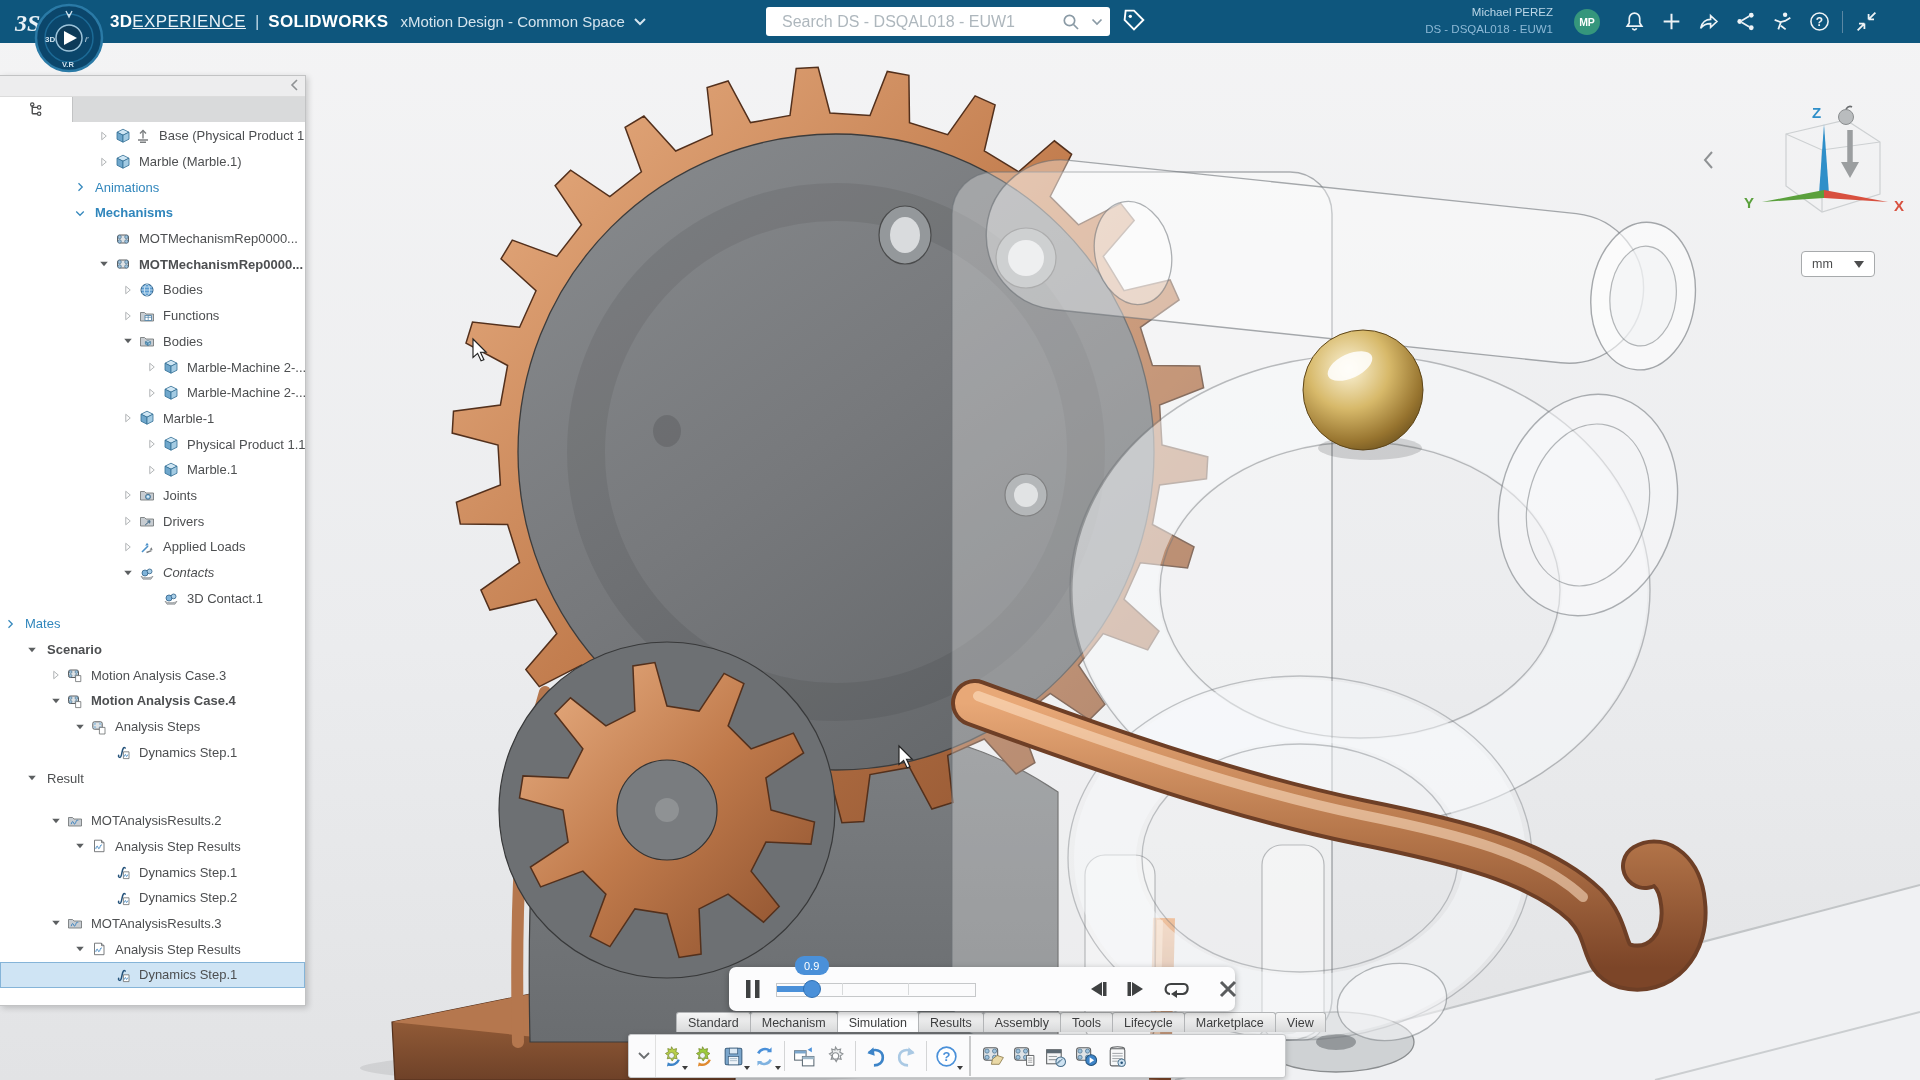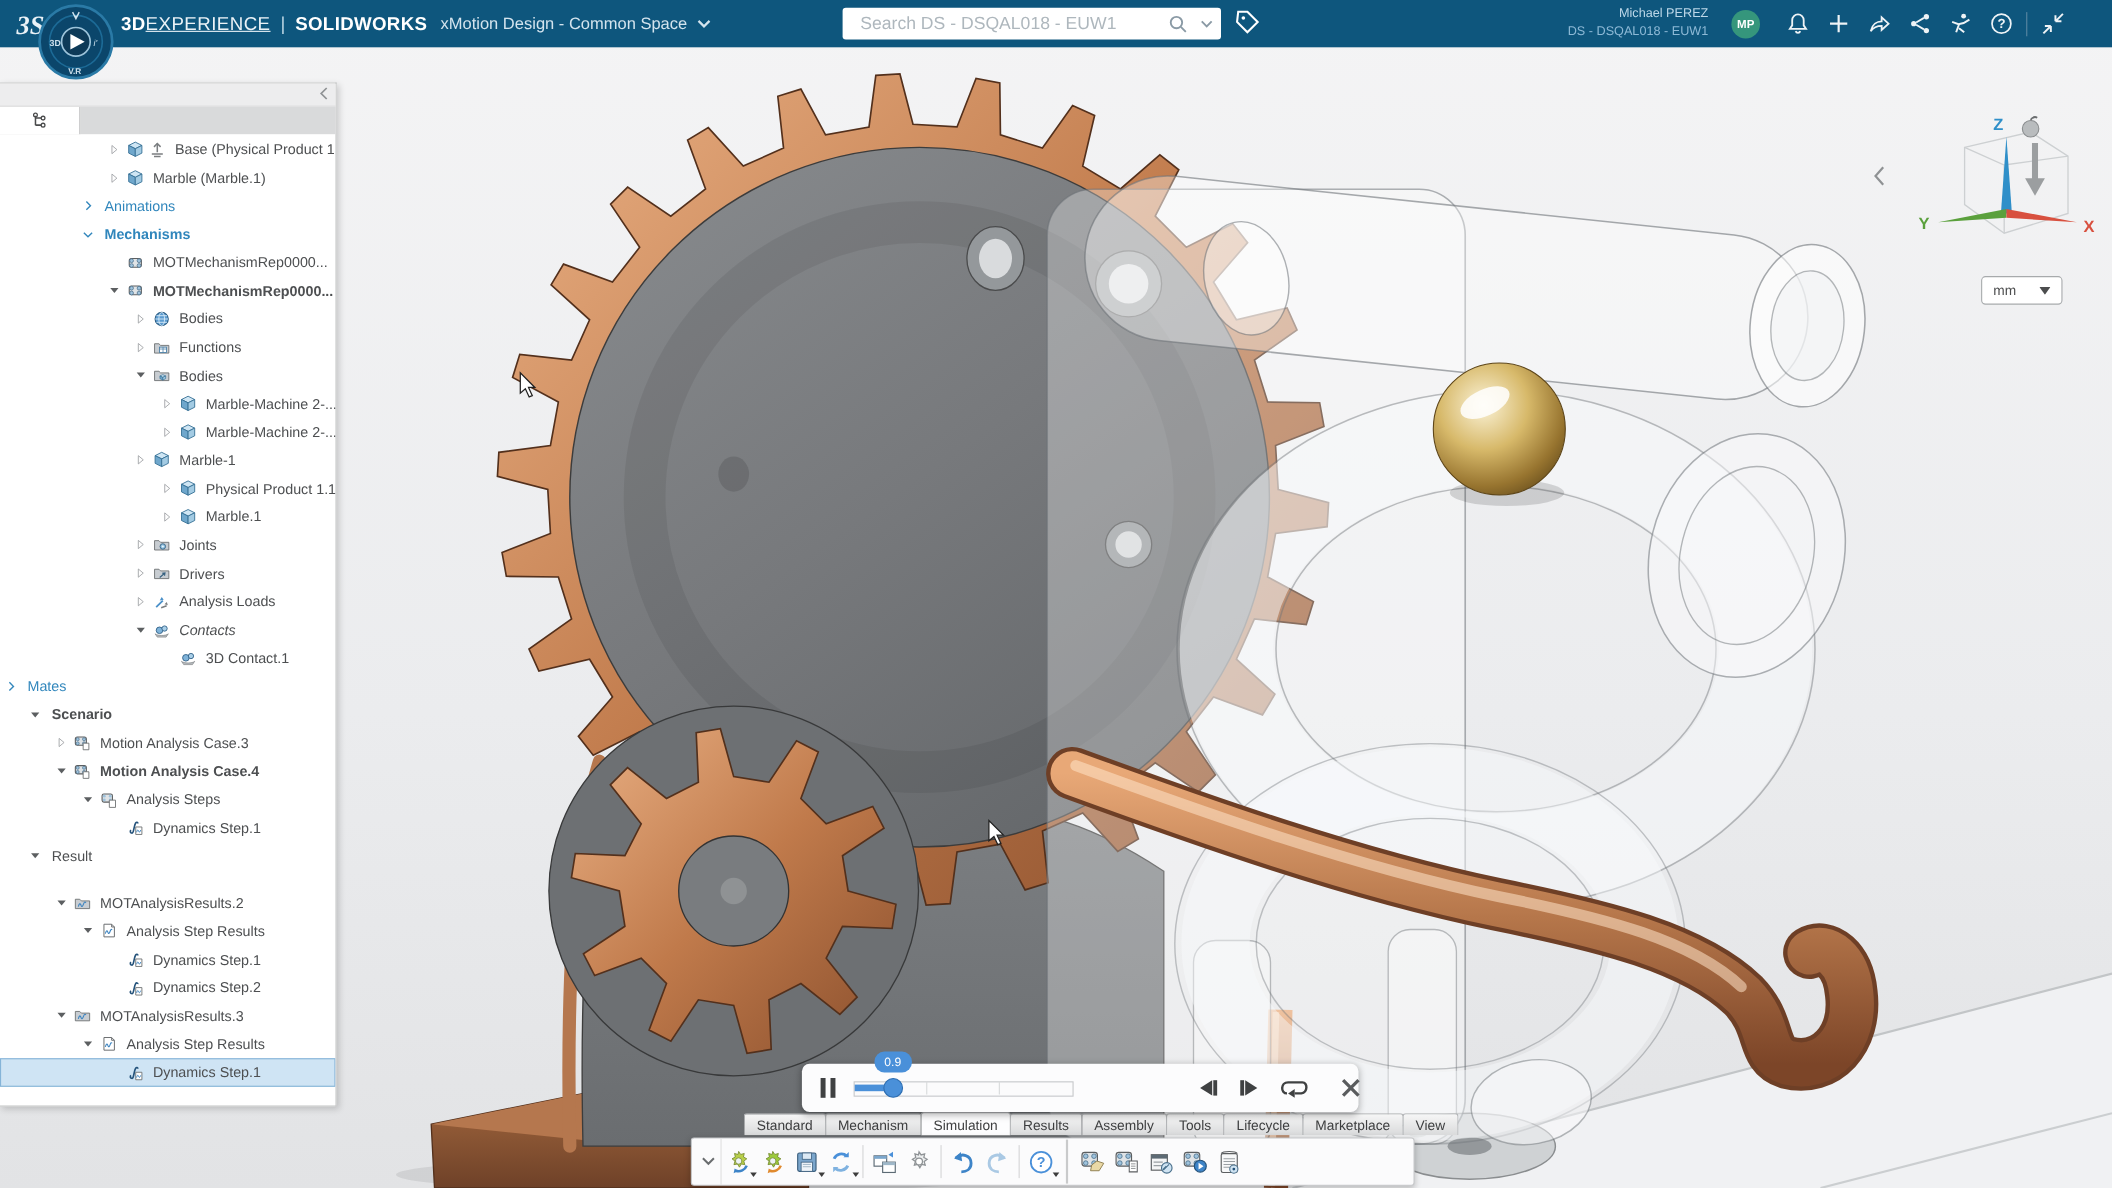--- a/index.html
+++ b/index.html
@@ -571,21 +571,21 @@
           </svg>
         </span>
         <span class="tico">
           <svg width="16" height="16" viewBox="0 0 16 16">
             <path d="M3 13 L9 7" stroke="#4a90c9" stroke-width="1.6"></path>
             <path d="M9.8 6.2 L6.2 6.8 L8 3.8z" fill="#4a90c9"></path>
             <path d="M7.5 13.5l5-1.8" stroke="#7b7e80" stroke-width="1.4"></path>
             <path d="M13.6 11.2l-3-.8 2-2.1z" fill="#7b7e80"></path>
           </svg>
         </span>
-        <span class="tlabel">Analysis Loads</span>
+        <span class="tlabel">Applied Loads</span>
       </div>
       <div class="trow" style="padding-left: 118px; font-style: italic;">
         <span class="arr">
           <svg width="12" height="12" viewBox="0 0 16 16">
             <path d="M3 5h10l-5 6z" fill="#5c5f61"></path>
           </svg>
         </span>
         <span class="tico">
           <svg width="16" height="16" viewBox="0 0 16 16">
             <path d="M2 11.2c2 2 10 2 12 0l-2 3H4z" fill="#b9bec2" stroke="#7b7e80" stroke-width=".6"></path>

